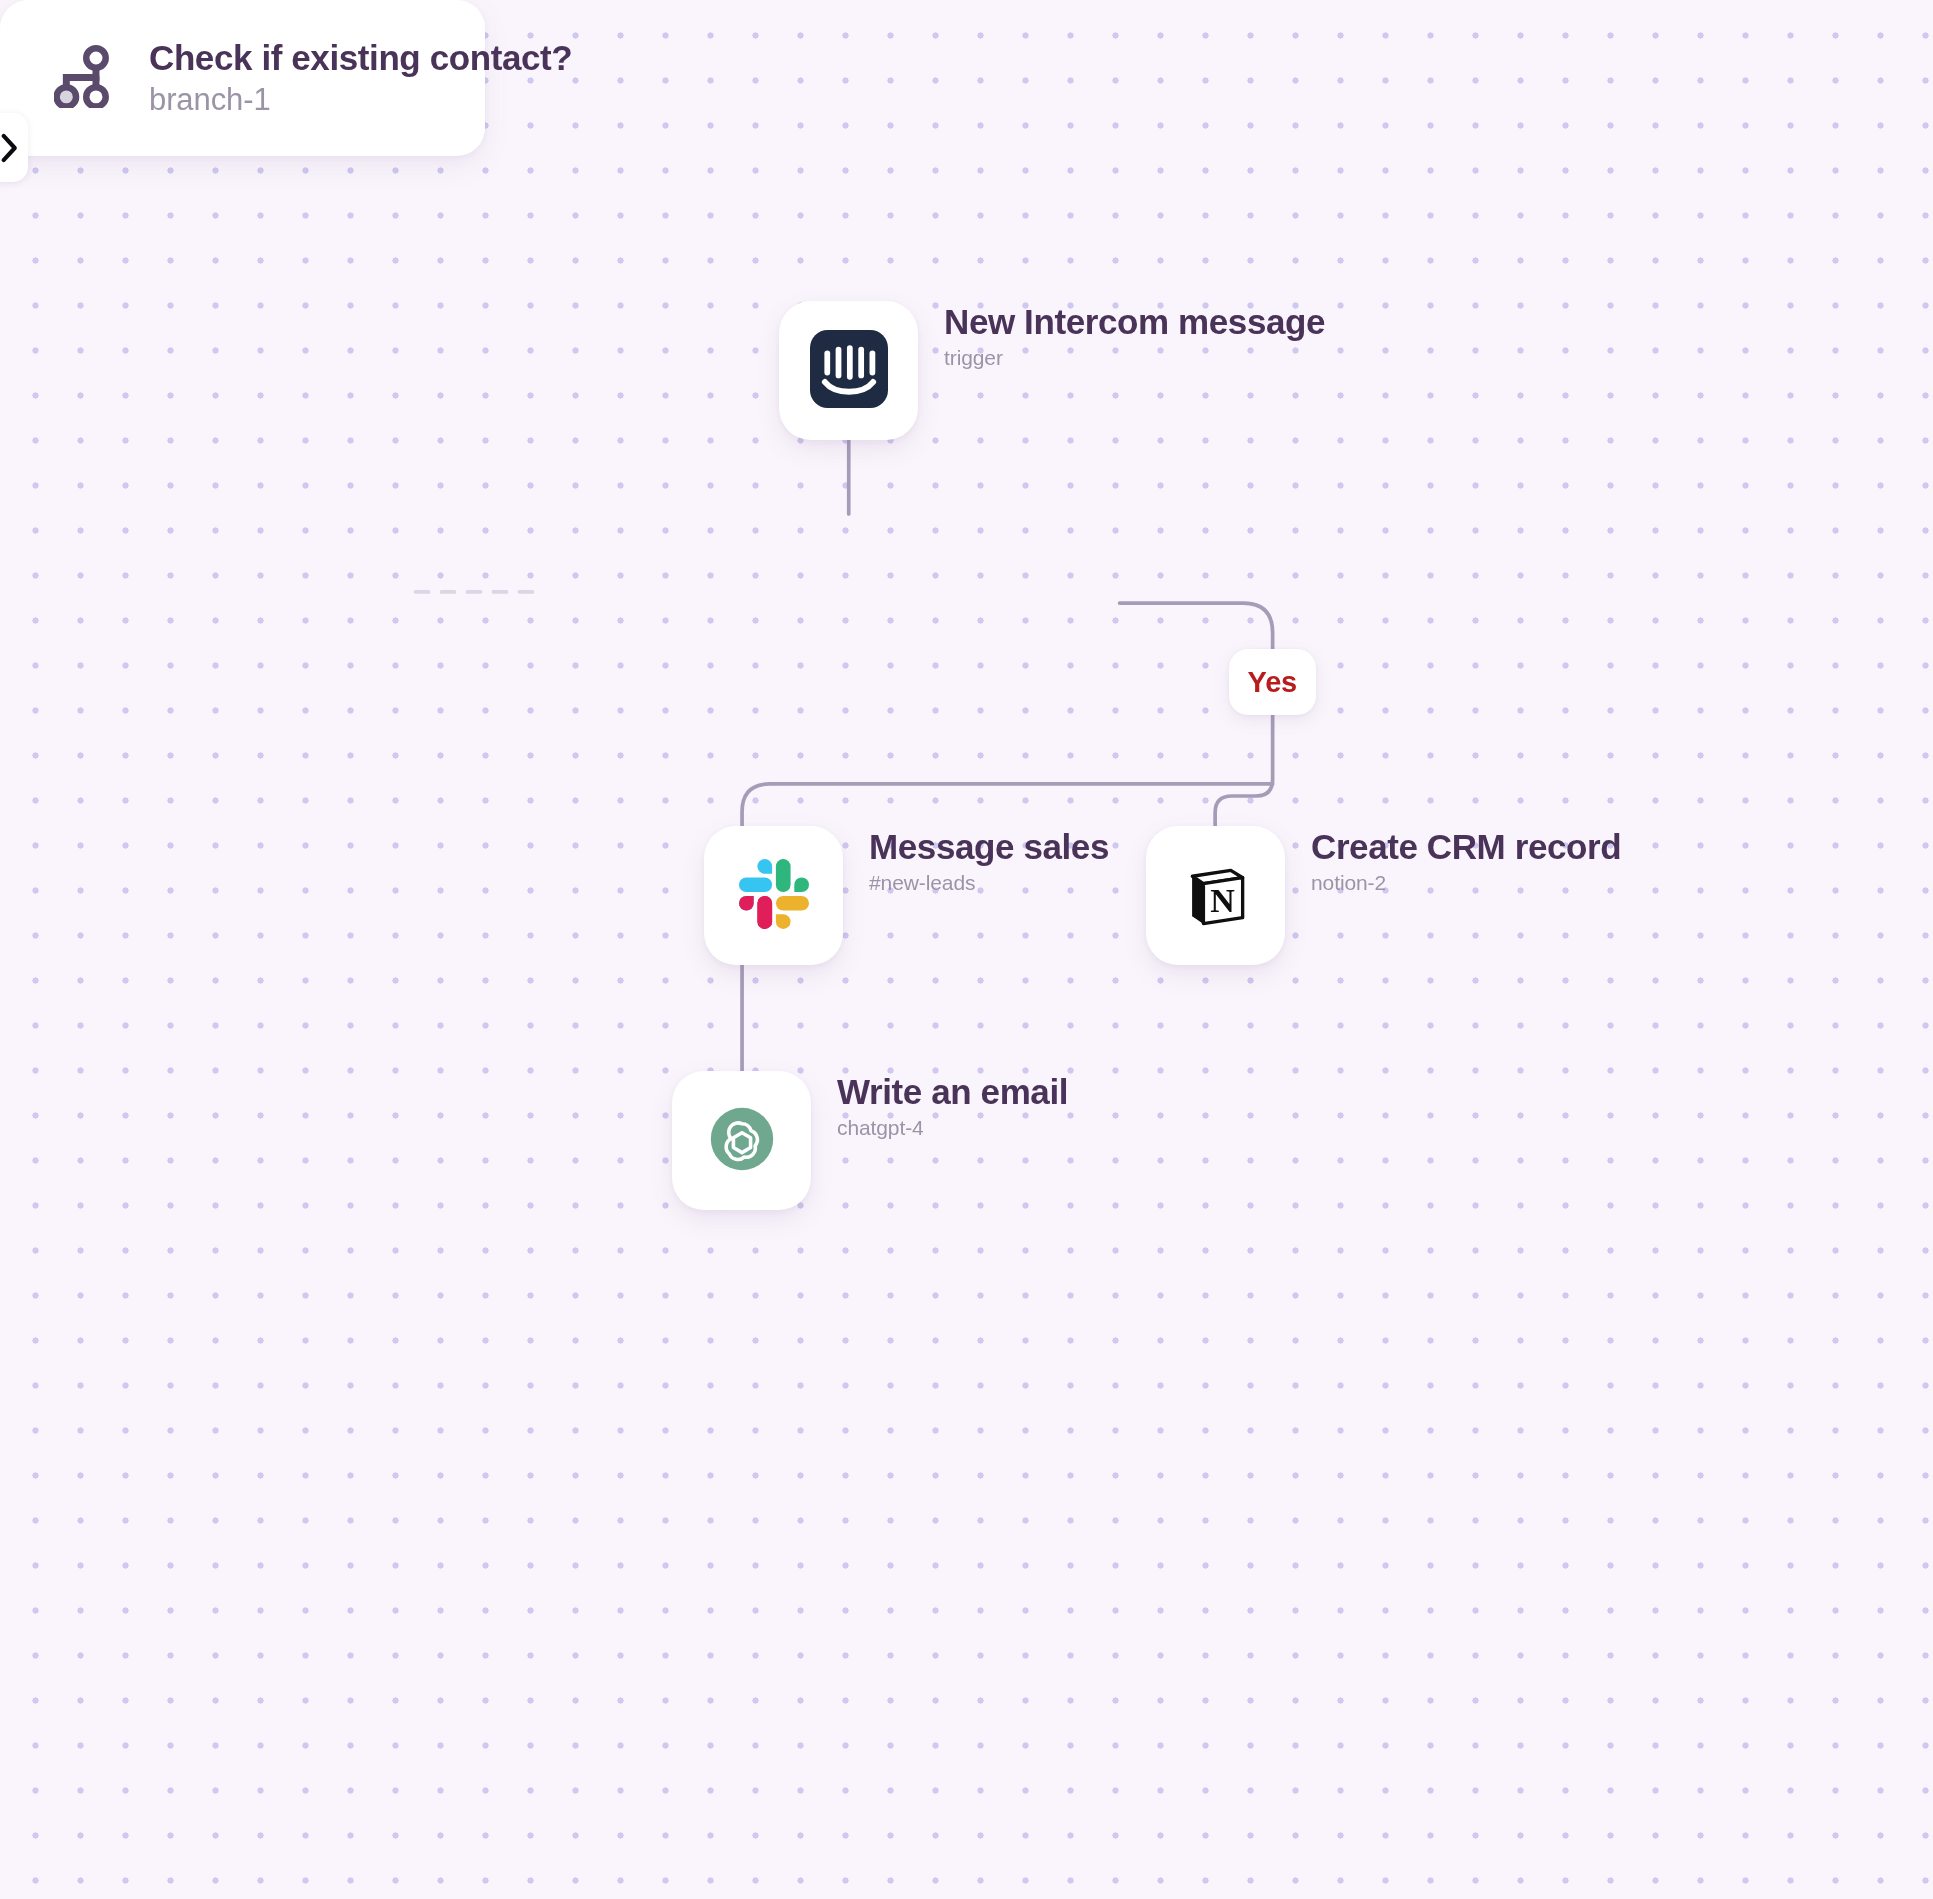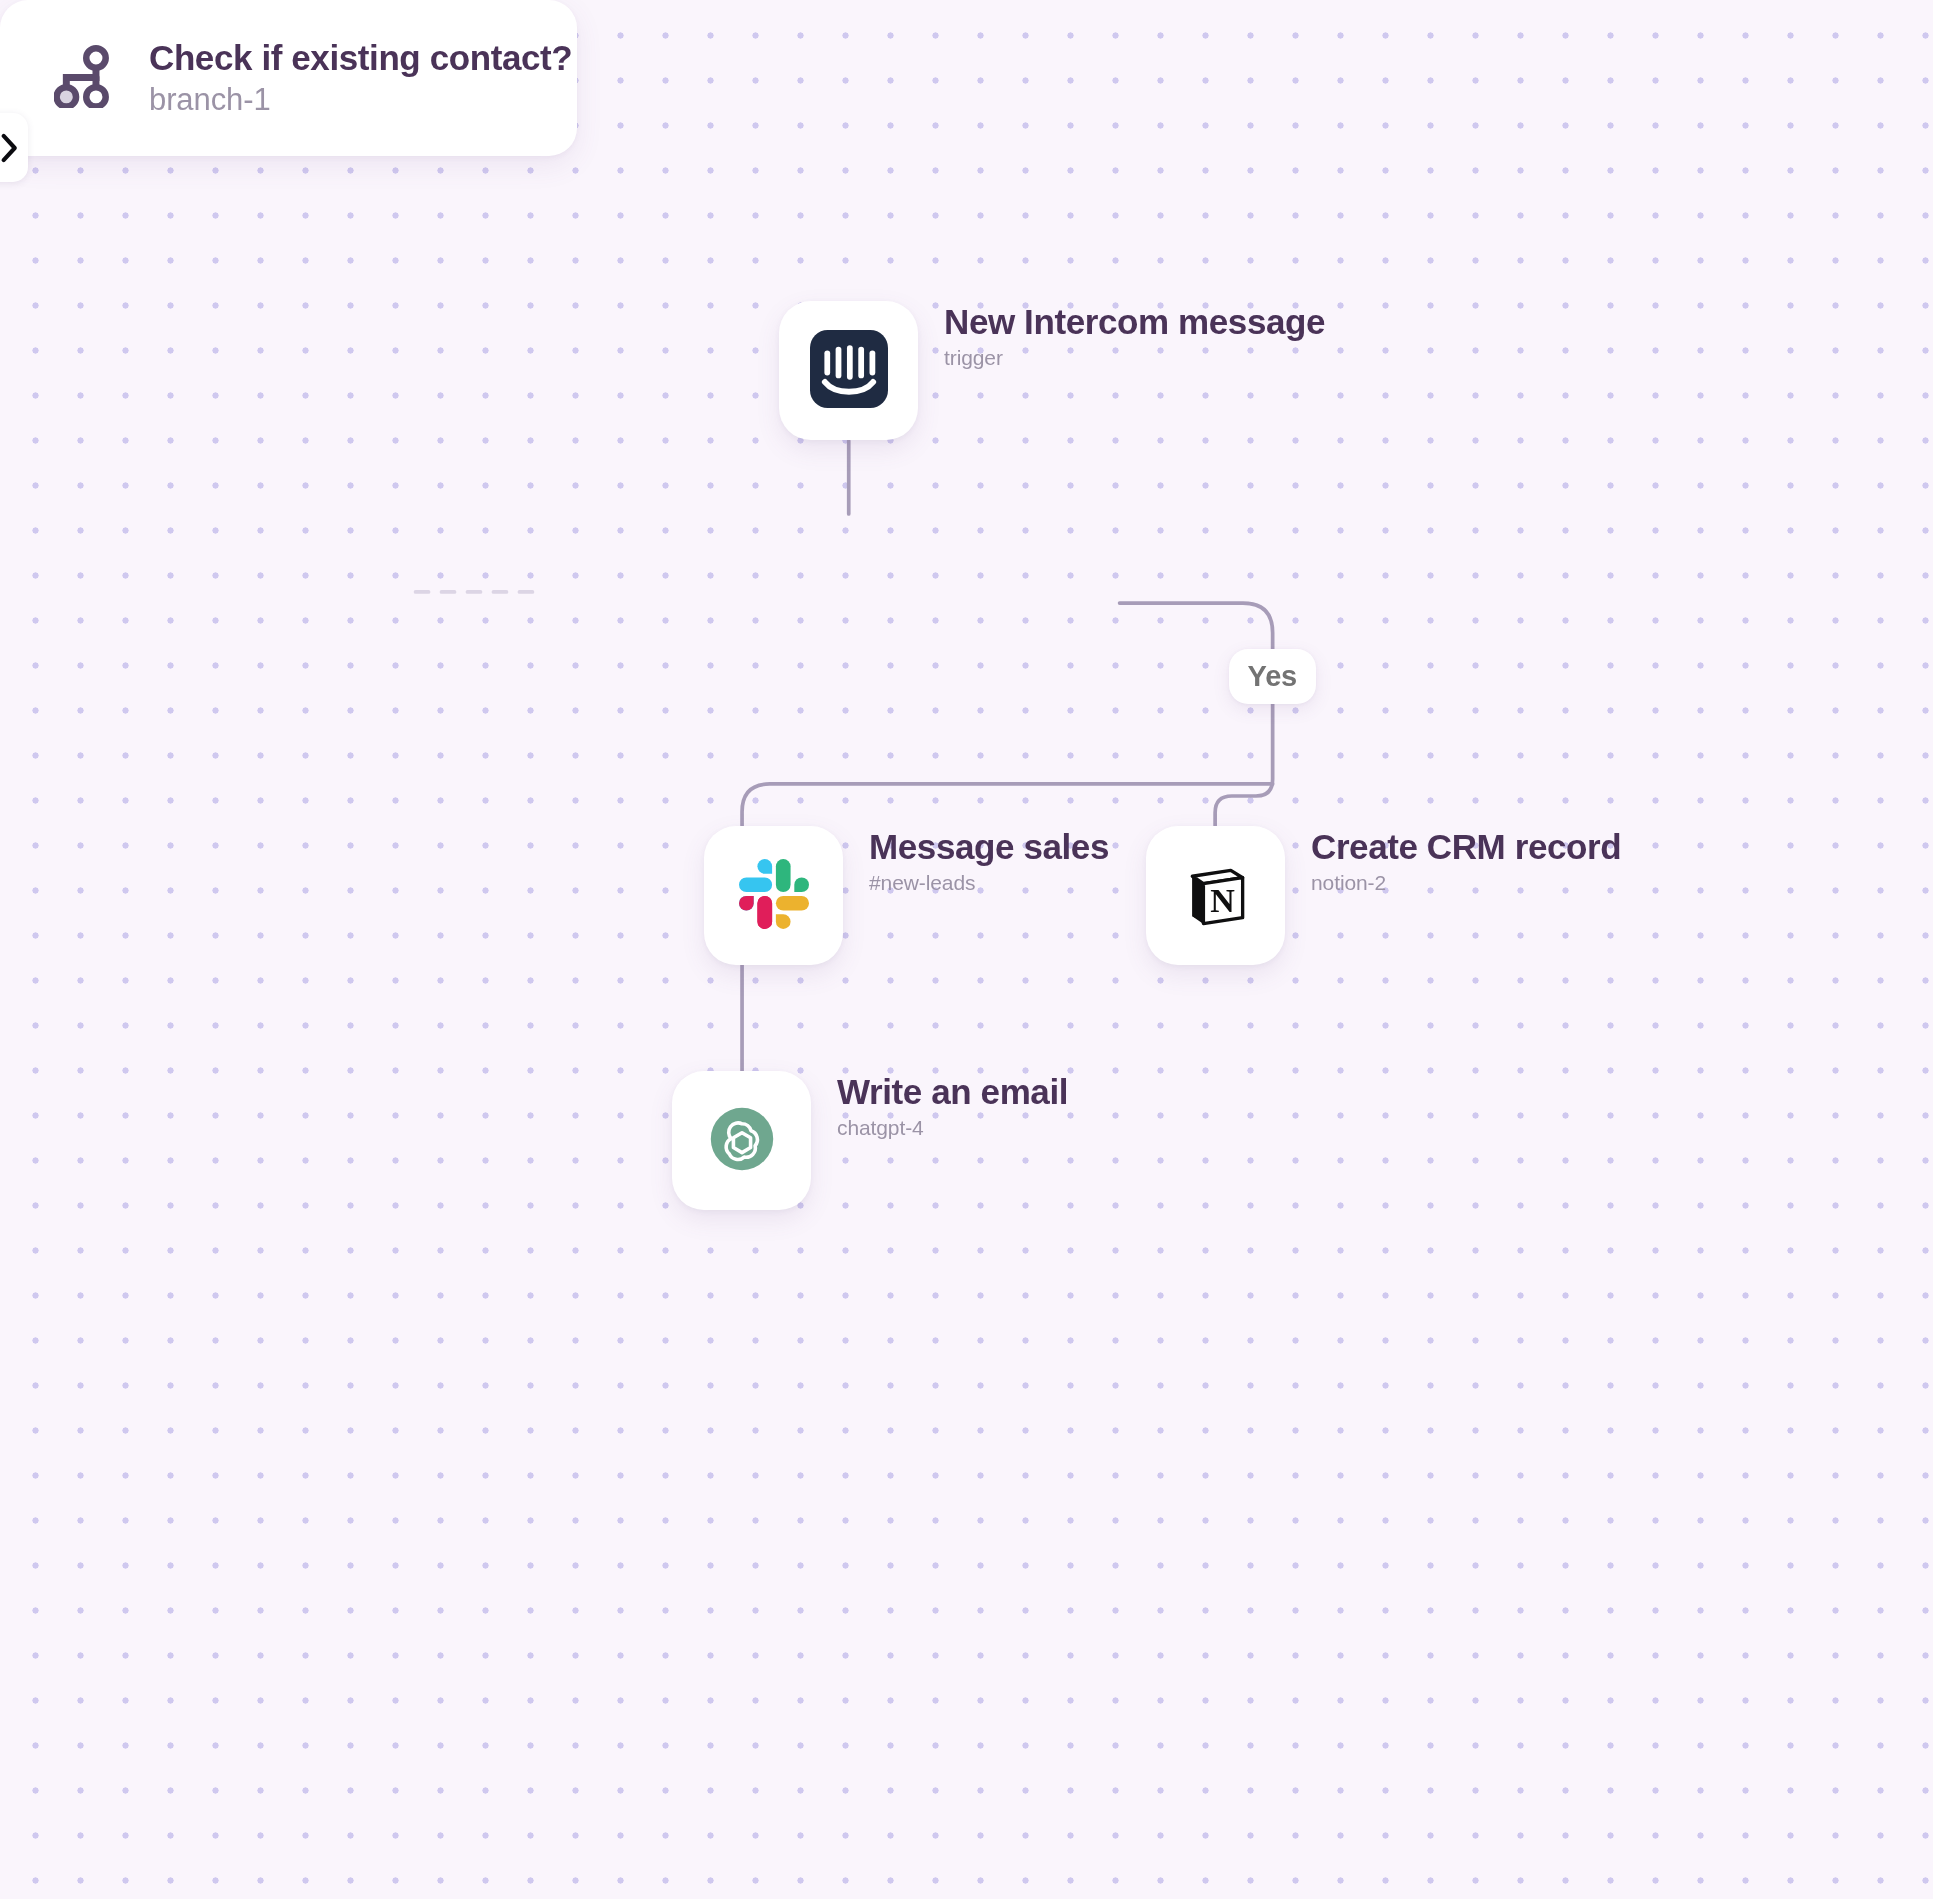--- a/index.html
+++ b/index.html
@@ -67,46 +67,46 @@
     font-weight:400;
     color:#9b93a6;
     letter-spacing:-0.1px;
     line-height:1.25;
     margin-top:2.8px;
   }
 
   
   #node-branch {
     left:543px; top:514px;
-    width:577px; height:156px;
+    width:485px; height:156px;
     background:#ffffff;
     border-radius:28px;
     box-shadow:0 9.3px 28px rgba(108,80,140,.09),
                0 1.9px 5.6px rgba(108,80,140,.05);
     display:flex; align-items:center;
     padding-left:54px;
     cursor:pointer;
   }
   #node-branch .node-text { margin-left:37px; }
   #node-branch .node-title { font-size:35px; }
   #node-branch .node-sub   { font-size:31px; }
 
   
   #badge-yes {
     position:absolute;
     left:1229px; top:649px;
-    min-width:85px; height:55px;
+    min-width:85px; height:66px;
     background:#ffffff;
     border-radius:19px;
     box-shadow:0 5.6px 16.7px rgba(108,80,140,.10),
                0 0.9px 3.7px rgba(108,80,140,.06);
     display:flex; align-items:center; justify-content:center;
     padding:0 18.6px;
     z-index:5;
-    font-size:29px; font-weight:600; color:#737373;
+    font-size:29px; font-weight:600; color:#b91c1c;
     letter-spacing:-0.2px;
     cursor:pointer;
   }
 
   
   #node-trigger { left:779px;  top:301px; }
   #node-slack   { left:704px;  top:826px; }
   #node-notion  { left:1146px; top:826px; }
   #node-chatgpt { left:672px;  top:1071px; }
 </style>

